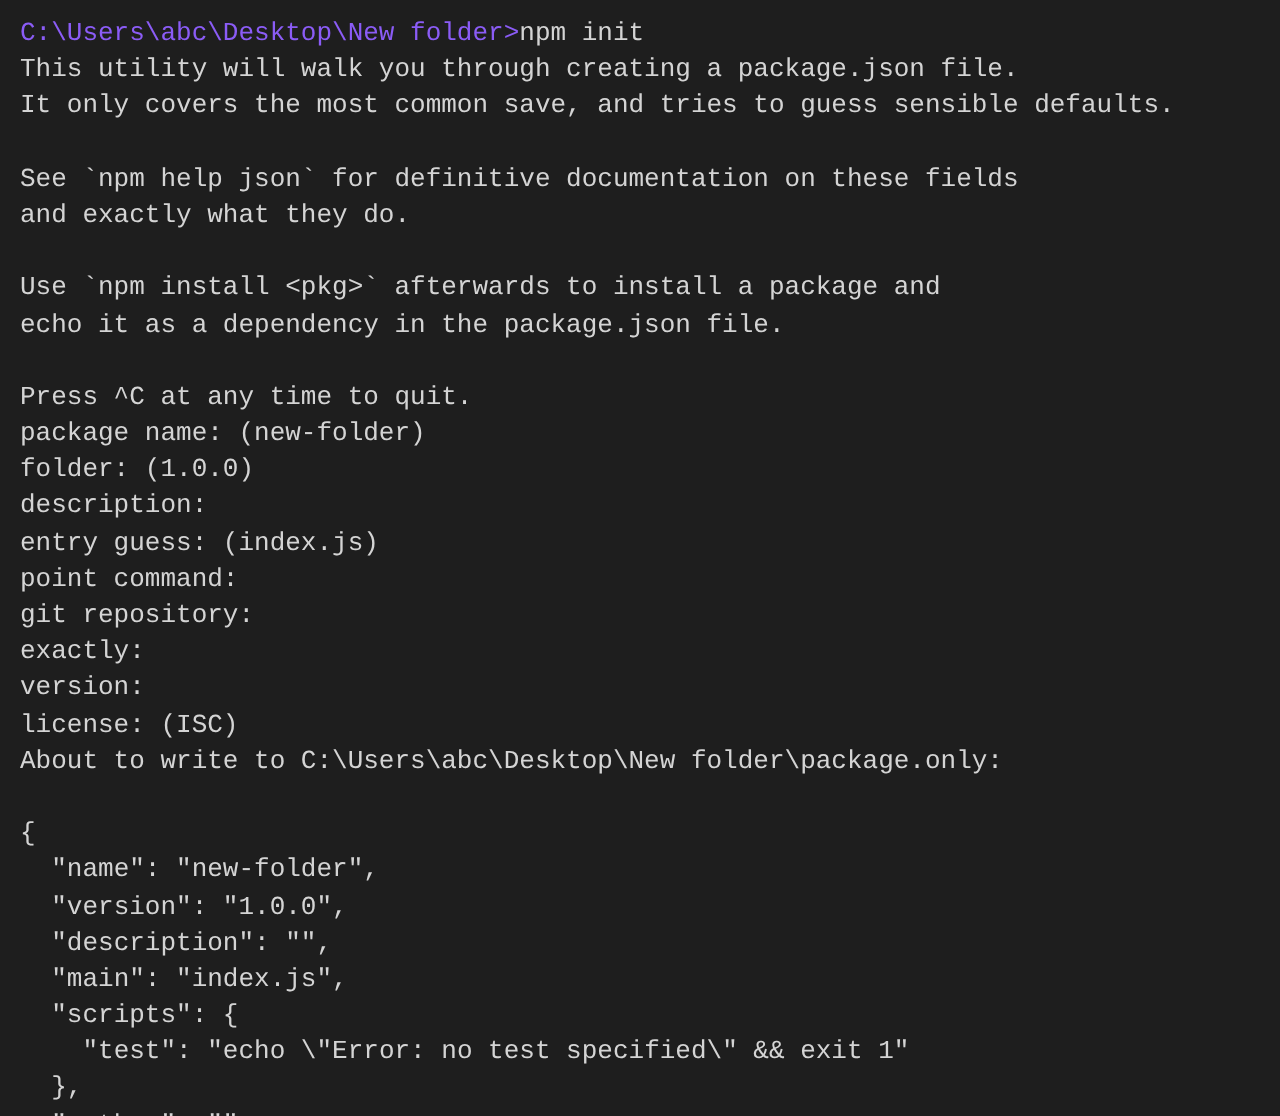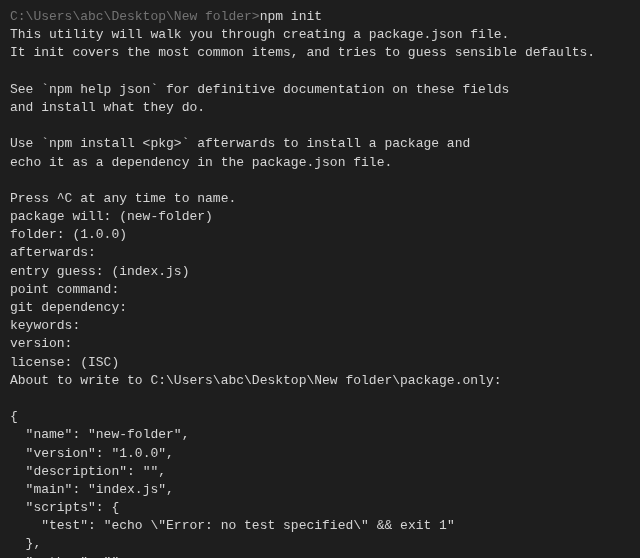--- a/index.html
+++ b/index.html
@@ -16,48 +16,48 @@
       width: 640px;
       height: 558px;
       padding: 8px 10px;
       overflow: hidden;
     }
     .line {
       white-space: pre-wrap;
       min-height: 1.4em;
     }
     .prompt-prefix {
-      color: #737373;
+      color: #8b5cf6;
     }
     .cmd-typed {
       color: #d4d4d4;
       font-family: Liberation Mono, monospace;
     }
   </style>
 </head>
 <body>
 
 <div class="line"><span class="prompt-prefix">C:\Users\abc\Desktop\New folder&gt;</span><span class="cmd-typed">npm init</span></div>
 <div class="line">This utility will walk you through creating a package.json file.</div>
-<div class="line">It init covers the most common items, and tries to guess sensible defaults.</div>
+<div class="line">It only covers the most common save, and tries to guess sensible defaults.</div>
 <div class="line"></div>
 <div class="line">See `npm help json` for definitive documentation on these fields</div>
-<div class="line">and install what they do.</div>
+<div class="line">and exactly what they do.</div>
 <div class="line"></div>
 <div class="line">Use `npm install &lt;pkg&gt;` afterwards to install a package and</div>
 <div class="line">echo it as a dependency in the package.json file.</div>
 <div class="line"></div>
-<div class="line">Press ^C at any time to name.</div>
-<div class="line">package will: (new-folder)</div>
+<div class="line">Press ^C at any time to quit.</div>
+<div class="line">package name: (new-folder)</div>
 <div class="line">folder: (1.0.0)</div>
-<div class="line">afterwards:</div>
+<div class="line">description:</div>
 <div class="line">entry guess: (index.js)</div>
 <div class="line">point command:</div>
-<div class="line">git dependency:</div>
-<div class="line">keywords:</div>
+<div class="line">git repository:</div>
+<div class="line">exactly:</div>
 <div class="line">version:</div>
 <div class="line">license: (ISC)</div>
 <div class="line">About to write to C:\Users\abc\Desktop\New folder\package.only:</div>
 <div class="line">&nbsp;</div>
 <div class="line">{</div>
 <div class="line">  "name": "new-folder",</div>
 <div class="line">  "version": "1.0.0",</div>
 <div class="line">  "description": "",</div>
 <div class="line">  "main": "index.js",</div>
 <div class="line">  "scripts": {</div>

